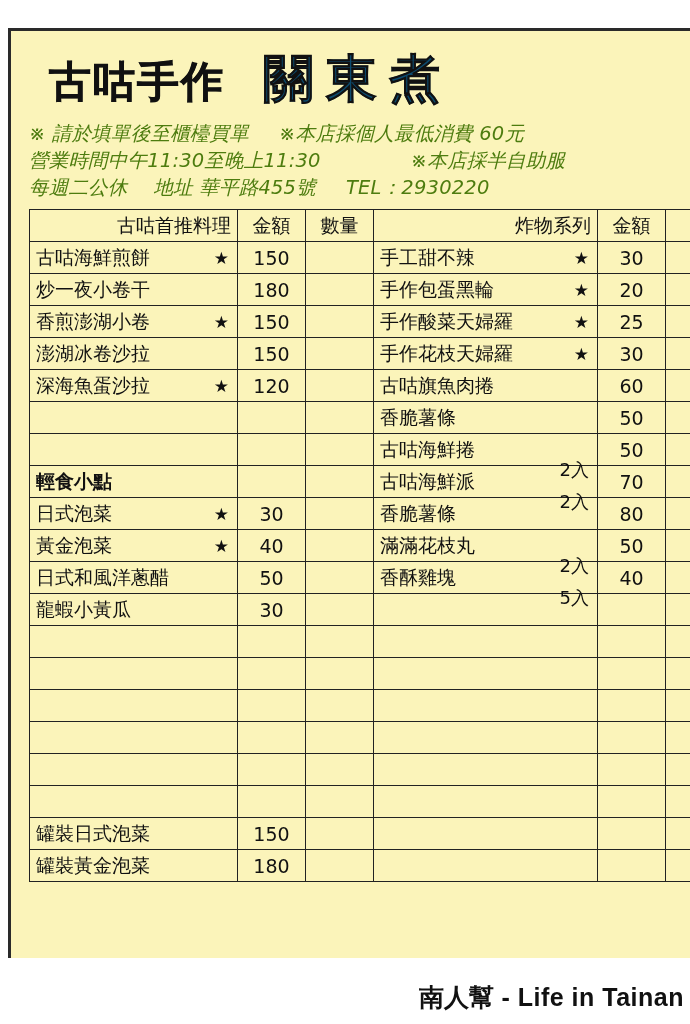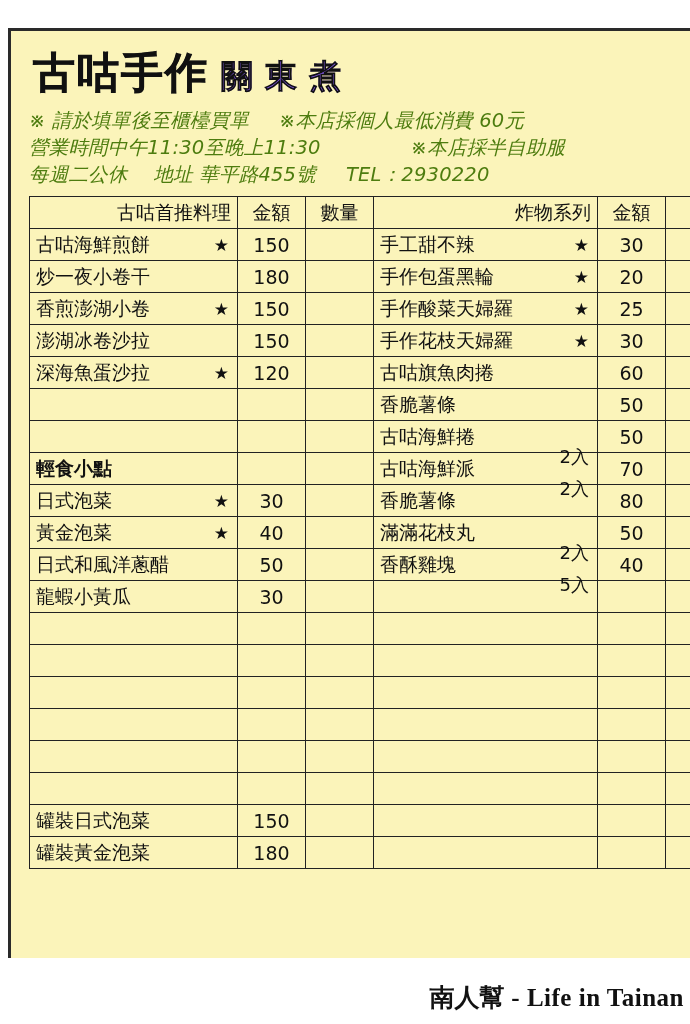--- a/index.html
+++ b/index.html
@@ -37,29 +37,30 @@
     align-items: baseline;
     padding: 14px 0 2px 22px;
     letter-spacing: 0px;
   }
   .title-main {
     font-family: "DejaVu Sans", sans-serif;
     font-size: 42px;
     font-weight: bold;
     letter-spacing: 2px;
     color: #111;
+    margin-left: 16px;
     -webkit-text-stroke: 0.6px #111;
   }
   .title-sub {
     font-family: "DejaVu Sans", sans-serif;
-    font-size: 32px;
+    font-size: 51px;
     font-weight: bold;
     letter-spacing: 12px;
-    color: #8b5cf6;
-    margin-left: 12px;
+    color: #0c4a6e;
+    margin-left: 38px;
     -webkit-text-stroke: 0.6px #111;
   }
   .notice-block {
     padding: 4px 0 2px 18px;
     color: #4d7c0f;
     font-style: italic;
   }
   .notice-line {
     font-family: "DejaVu Sans", sans-serif;
     font-size: 19.5px;
@@ -140,21 +141,21 @@
     position: absolute;
     right: 6px;
     bottom: 10px;
     font-family: "DejaVu Sans", sans-serif;
     font-size: 25px;
     font-weight: bold;
     color: #111;
     white-space: nowrap;
   }
   .brand .latin {
-    font-family: Liberation Serif, serif;
+    font-family: Liberation Sans, sans-serif;
     letter-spacing: 0.5px;
   }
 </style>
 </head>
 <body>
 
 <div class="page">
   <div class="menu-sheet">
 
     <div class="title-row">

